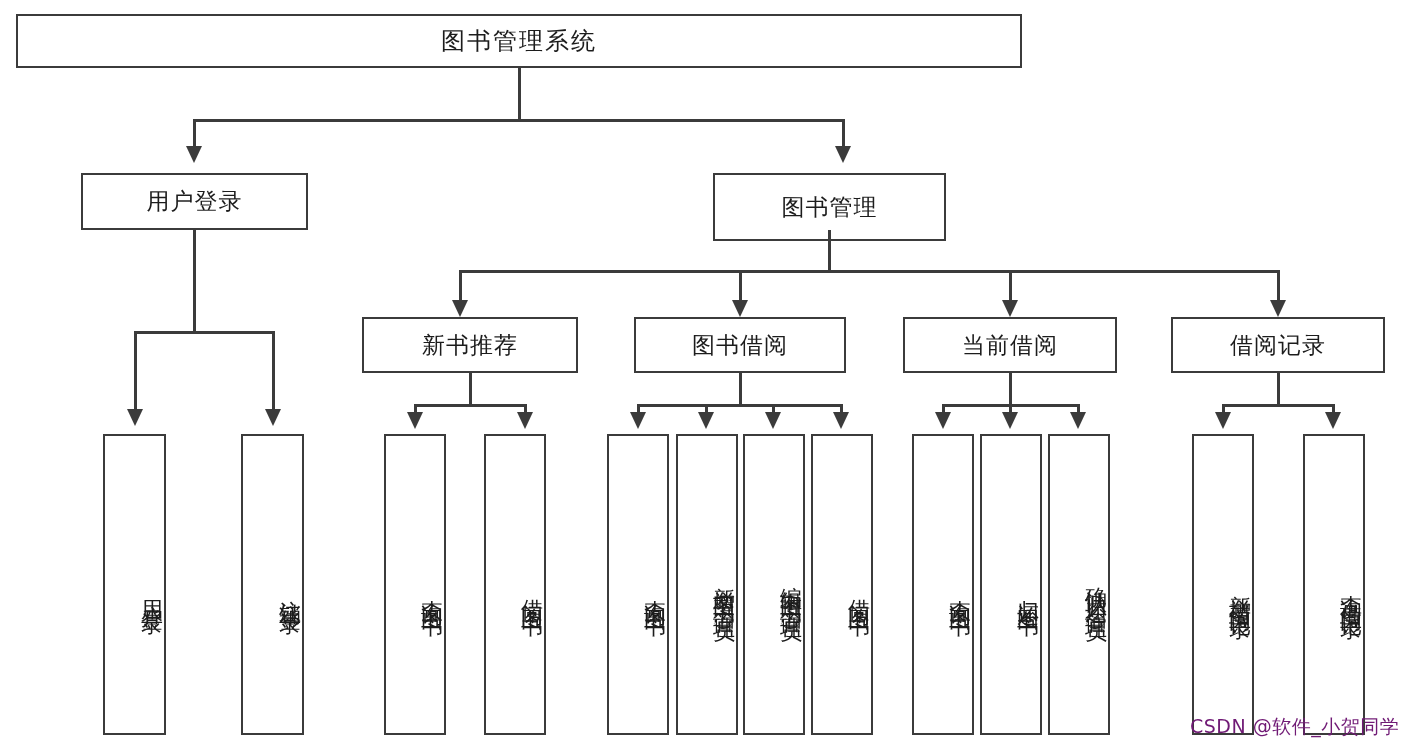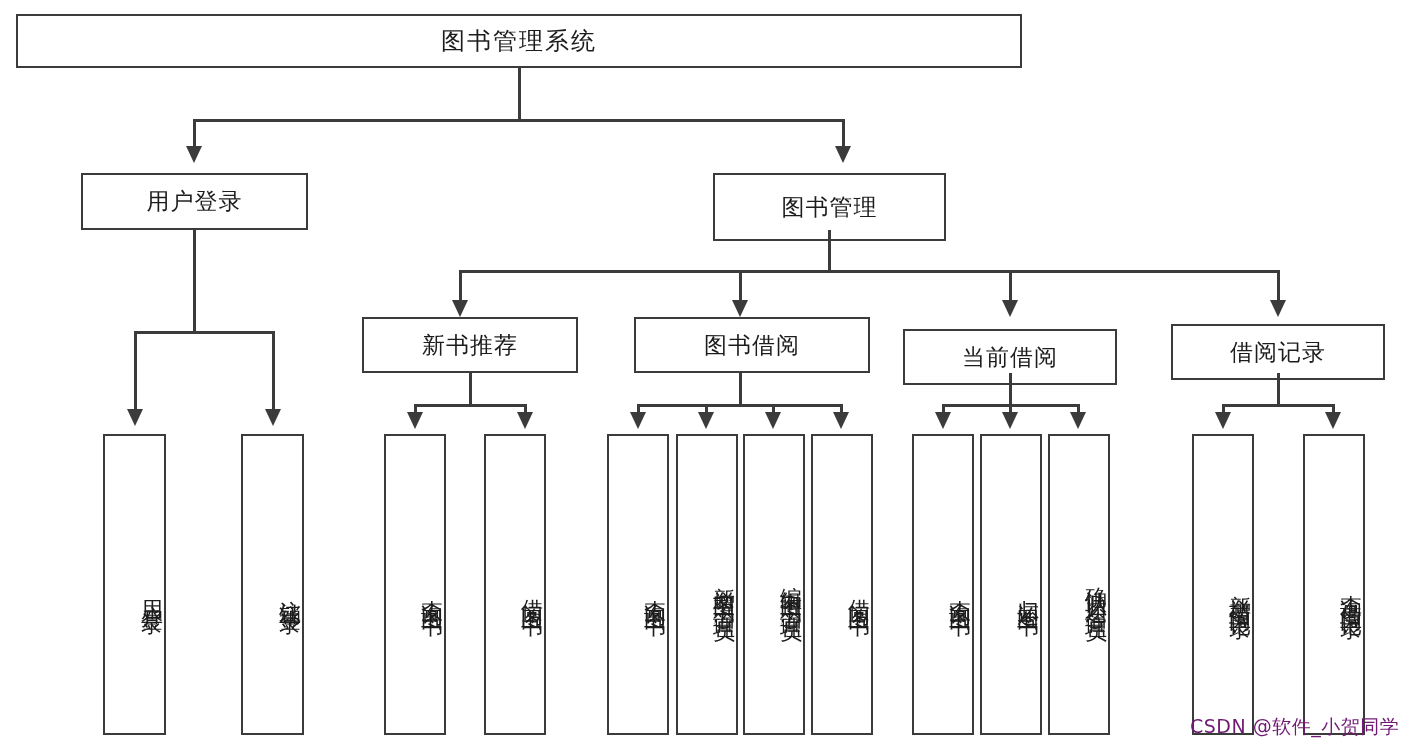--- a/index.html
+++ b/index.html
@@ -124,27 +124,27 @@
 
   <div class="edge edge-v" style="left:1009px; top:270px; width:2.5px; height:31px;"></div>
   <div class="arrow" style="left:1002px; top:300px;"></div>
 
   <div class="edge edge-v" style="left:1277px; top:270px; width:2.5px; height:31px;"></div>
   <div class="arrow" style="left:1270px; top:300px;"></div>
 
   <div class="node node-h" style="left:362px; top:317px; width:216px; height:56px;">
     <span>新书推荐</span>
   </div>
-  <div class="node node-h" style="left:634px; top:317px; width:236px; height:56px;">
+  <div class="node node-h" style="left:634px; top:317px; width:212px; height:56px;">
     <span>图书借阅</span>
   </div>
-  <div class="node node-h" style="left:903px; top:317px; width:214px; height:56px;margin-top:12px;">
+  <div class="node node-h" style="left:903px; top:317px; width:214px; height:56px;">
     <span>当前借阅</span>
   </div>
-  <div class="node node-h" style="left:1171px; top:317px; width:214px; height:56px;margin-top:7px;">
+  <div class="node node-h" style="left:1171px; top:317px; width:214px; height:56px;">
     <span>借阅记录</span>
   </div>
 
   <div class="edge edge-v" style="left:469px; top:373px; width:2.5px; height:33px;"></div>
   <div class="edge edge-h" style="left:414px; top:404px; width:113px; height:2.5px;"></div>
   <div class="edge edge-v" style="left:414px; top:404px; width:2.5px; height:9px;"></div>
   <div class="arrow" style="left:407px; top:412px;"></div>
   <div class="edge edge-v" style="left:524px; top:404px; width:2.5px; height:9px;"></div>
   <div class="arrow" style="left:517px; top:412px;"></div>
 

